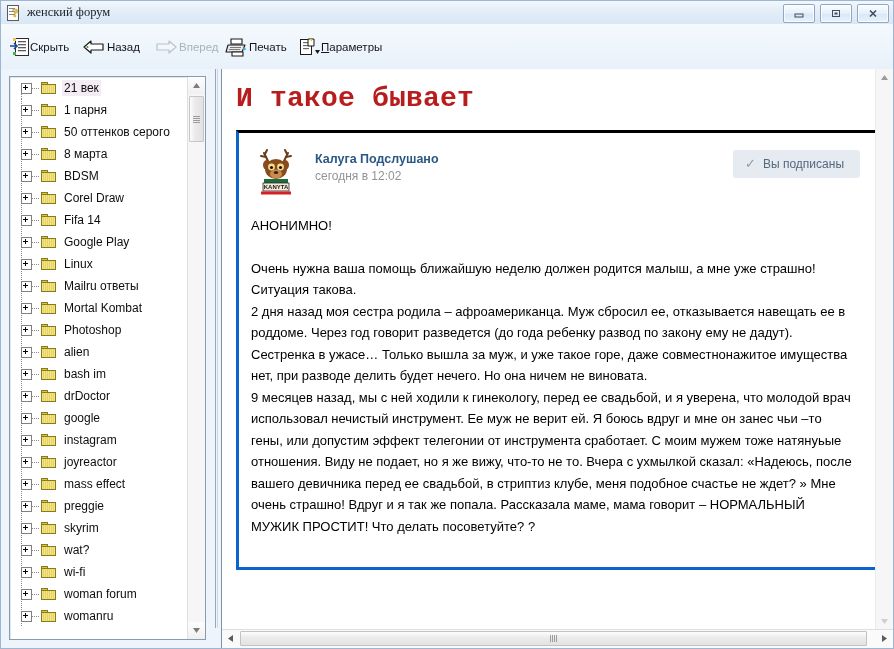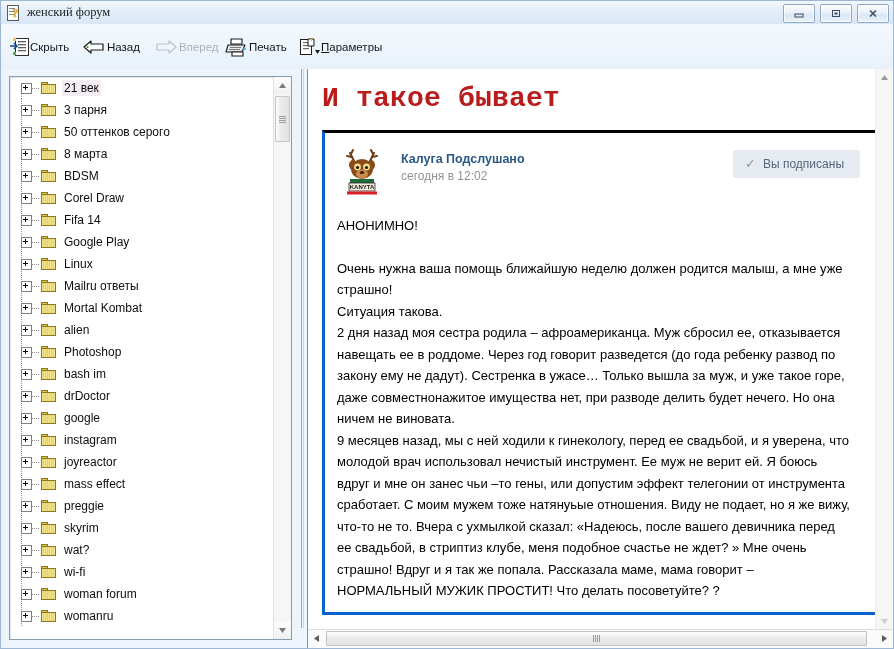--- a/index.html
+++ b/index.html
@@ -76,21 +76,21 @@
   .tblabel u{text-decoration:underline;}
 
   
   #body-area{
     position:absolute;left:0;top:68px;right:0;bottom:0;
     display:flex;
   }
 
   
   #nav-pane{
-    width:299px;flex:0 0 auto;position:relative;
+    width:213px;flex:0 0 auto;position:relative;
     background:#eef4fb;
     padding:6px 5px 6px 8px;box-sizing:border-box;
   }
   #tree-box{
     position:absolute;left:8px;top:7px;right:8px;bottom:8px;
     background:#ffffff;border:1px solid #8a9bad;
     box-shadow:inset 1px 1px 0 #dfe6ee;
     overflow:hidden;
   }
   #tree-scroll{
@@ -387,21 +387,21 @@
               <div class="tree-label">21 век</div>
             </div>
             <div class="tree-item">
               <div class="dots"></div>
               <div class="plus"></div>
               <div class="hdots"></div>
               <div class="folder">
                 <div class="tab"></div>
                 <div class="bod"></div>
               </div>
-              <div class="tree-label">3 парня</div>
+              <div class="tree-label">1 парня</div>
             </div>
             <div class="tree-item">
               <div class="dots"></div>
               <div class="plus"></div>
               <div class="hdots"></div>
               <div class="folder">
                 <div class="tab"></div>
                 <div class="bod"></div>
               </div>
               <div class="tree-label">50 оттенков серого</div>
@@ -487,31 +487,31 @@
               <div class="tree-label">Mortal Kombat</div>
             </div>
             <div class="tree-item">
               <div class="dots"></div>
               <div class="plus"></div>
               <div class="hdots"></div>
               <div class="folder">
                 <div class="tab"></div>
                 <div class="bod"></div>
               </div>
+              <div class="tree-label">Photoshop</div>
+            </div>
+            <div class="tree-item">
+              <div class="dots"></div>
+              <div class="plus"></div>
+              <div class="hdots"></div>
+              <div class="folder">
+                <div class="tab"></div>
+                <div class="bod"></div>
+              </div>
               <div class="tree-label">alien</div>
-            </div>
-            <div class="tree-item">
-              <div class="dots"></div>
-              <div class="plus"></div>
-              <div class="hdots"></div>
-              <div class="folder">
-                <div class="tab"></div>
-                <div class="bod"></div>
-              </div>
-              <div class="tree-label">Photoshop</div>
             </div>
             <div class="tree-item">
               <div class="dots"></div>
               <div class="plus"></div>
               <div class="hdots"></div>
               <div class="folder">
                 <div class="tab"></div>
                 <div class="bod"></div>
               </div>
               <div class="tree-label">bash im</div>

